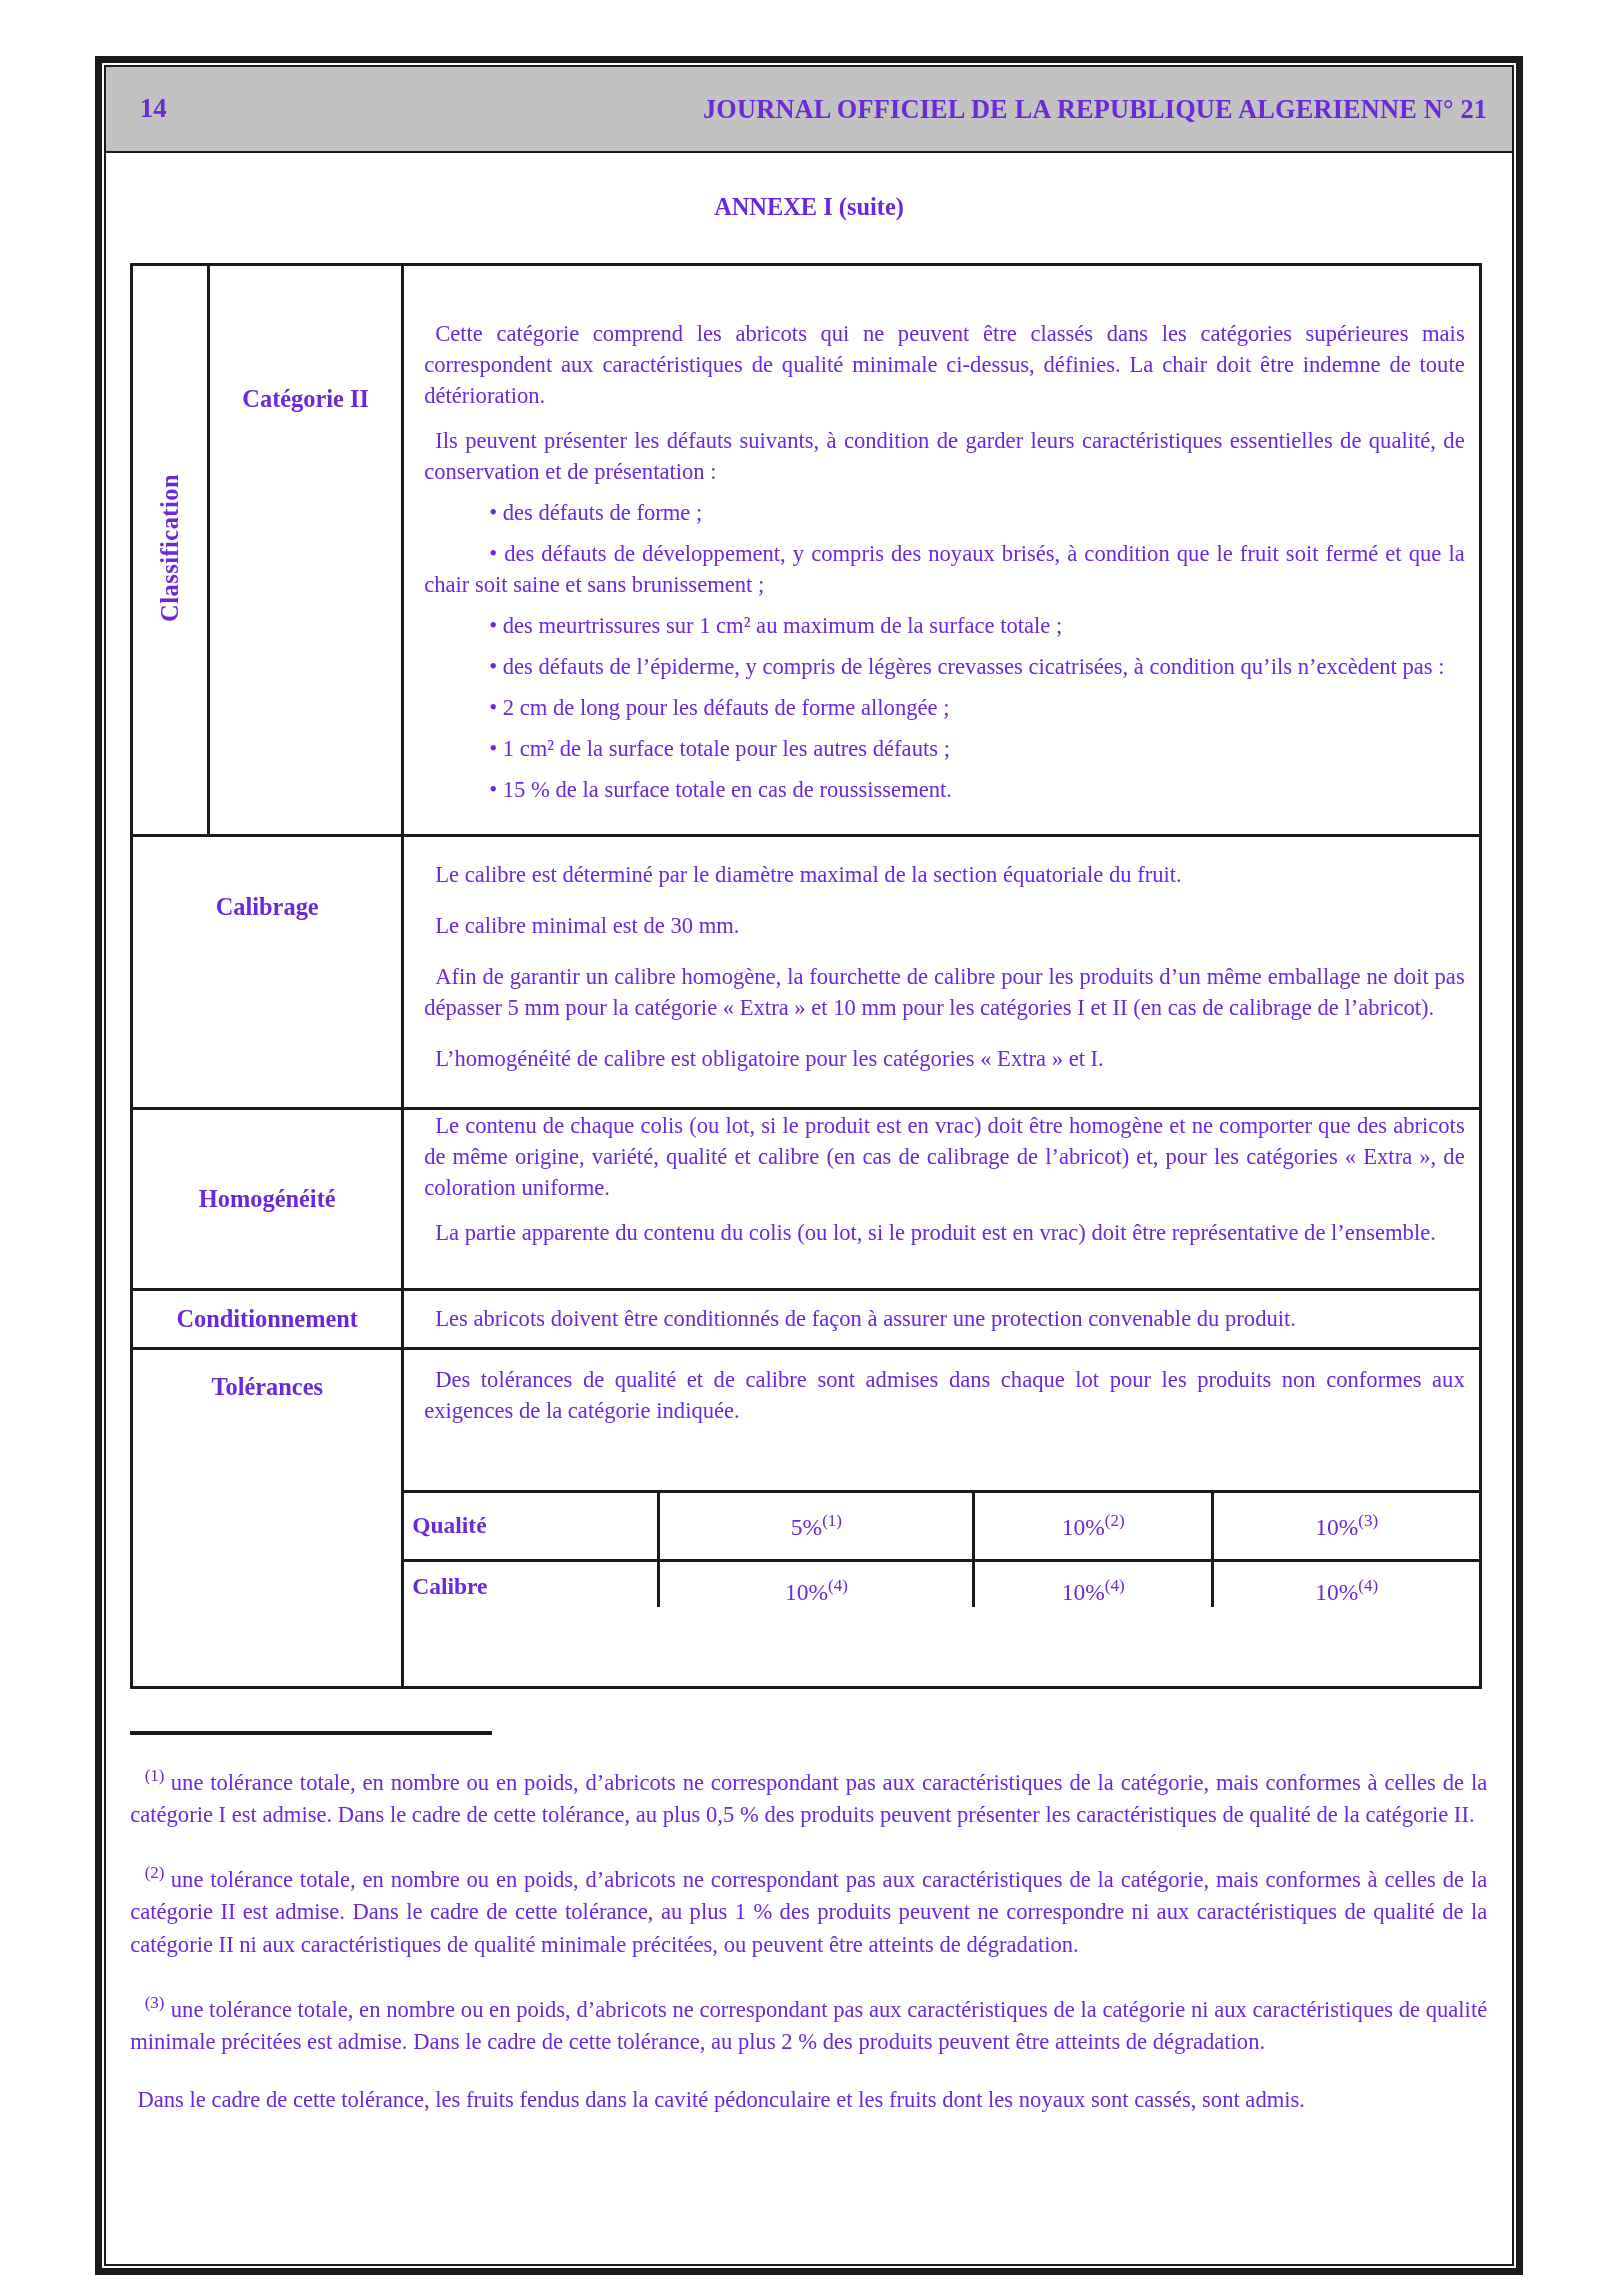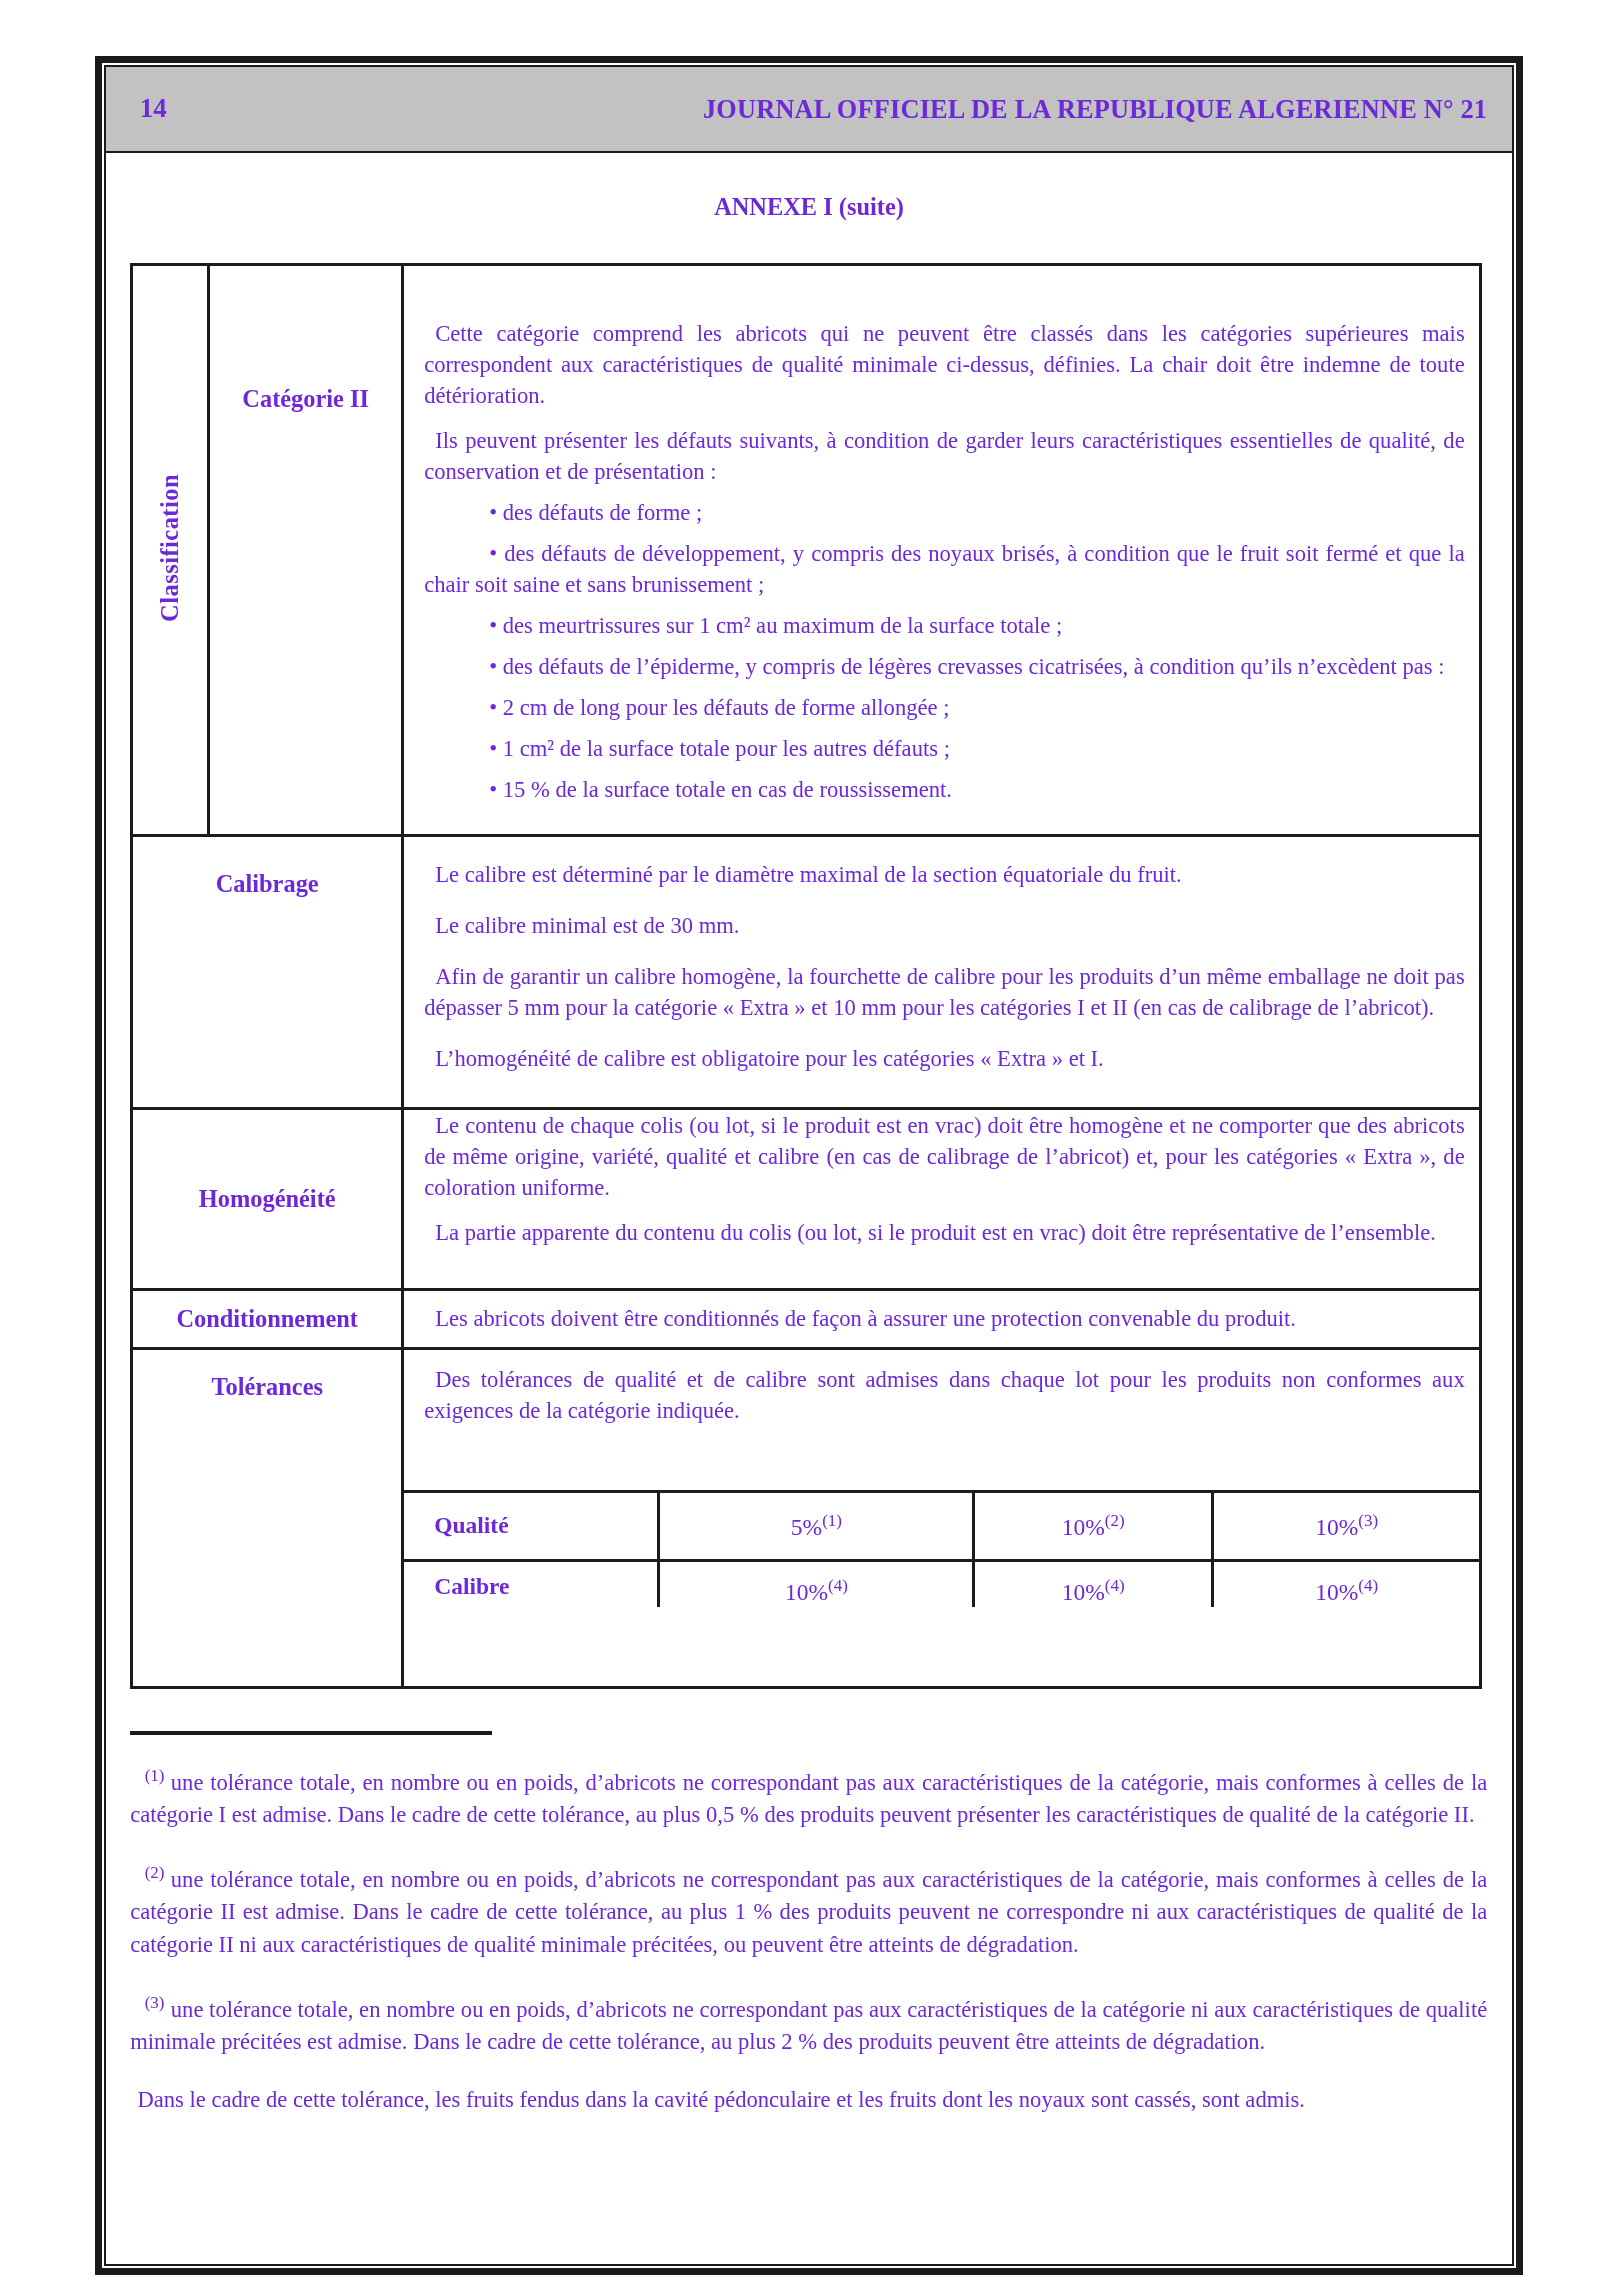--- a/index.html
+++ b/index.html
@@ -51,37 +51,37 @@
 
   td.cl-col  { width:77px; text-align:center; vertical-align:middle; }
   .vtext {
     display:inline-block; writing-mode:vertical-rl; transform:rotate(180deg);
     font-weight:bold; font-size:24.4px; letter-spacing:0.5px;
   }
   td.cat2-col { width:194px; text-align:center; vertical-align:top; padding-top:119px;
                 font-weight:bold; font-size:24.4px; }
   td.rowlab { text-align:center; font-weight:bold; font-size:24.4px; vertical-align:middle; }
   td.rowlab.top    { vertical-align:top; }
-  td.lab-calibrage { padding-top:33px; }
+  td.lab-calibrage { padding-top:56px; }
   td.lab-tol       { padding-top:23.5px; }
 
   
   td.tolcell { padding:0; vertical-align:top; }
   .tol-intro { box-sizing:border-box; height:140px; padding:14.5px 14.5px 0 20px;
                text-align:justify; font-size:22.6px; line-height:31px; }
   .tol-intro p { margin:0; text-indent:11px; }
   table.inner { width:100%; border-collapse:collapse; table-layout:fixed; }
   table.inner th, table.inner td { border:3.6px solid #1b1b1b; box-sizing:border-box; }
   table.inner th:first-child, table.inner td:first-child { border-left:none; }
   table.inner th:last-child,  table.inner td:last-child  { border-right:none; }
   table.inner tr:last-child td { border-bottom:none; }
   table.inner th { height:65px; font-size:23.5px; font-weight:bold; text-align:center; }
   table.inner th.crit-h { text-align:left; padding-left:23.5px; }
   table.inner td { font-size:23.5px; }
-  td.crit { font-weight:bold; padding-left:30px; }
+  td.crit { font-weight:bold; padding-left:8px; }
   tr.q-row td { height:69px; }
   td.val { text-align:center; }
   td.val sup, sup.fnm { font-size:17px; }
   tr.c-row td { vertical-align:top; padding-top:14.5px; }
   tr.c-row td.crit { padding-top:11px; }
 
   
   .fn-divider { margin:42px 0 0 24.4px; width:362px; height:4.5px; background:#1b1b1b; }
   .footnotes  { margin:23.5px 25px 0 24.4px; font-size:22.6px; line-height:33px; text-align:justify; }
   .footnotes p { margin:0 0 24.4px; text-indent:14.5px; }

